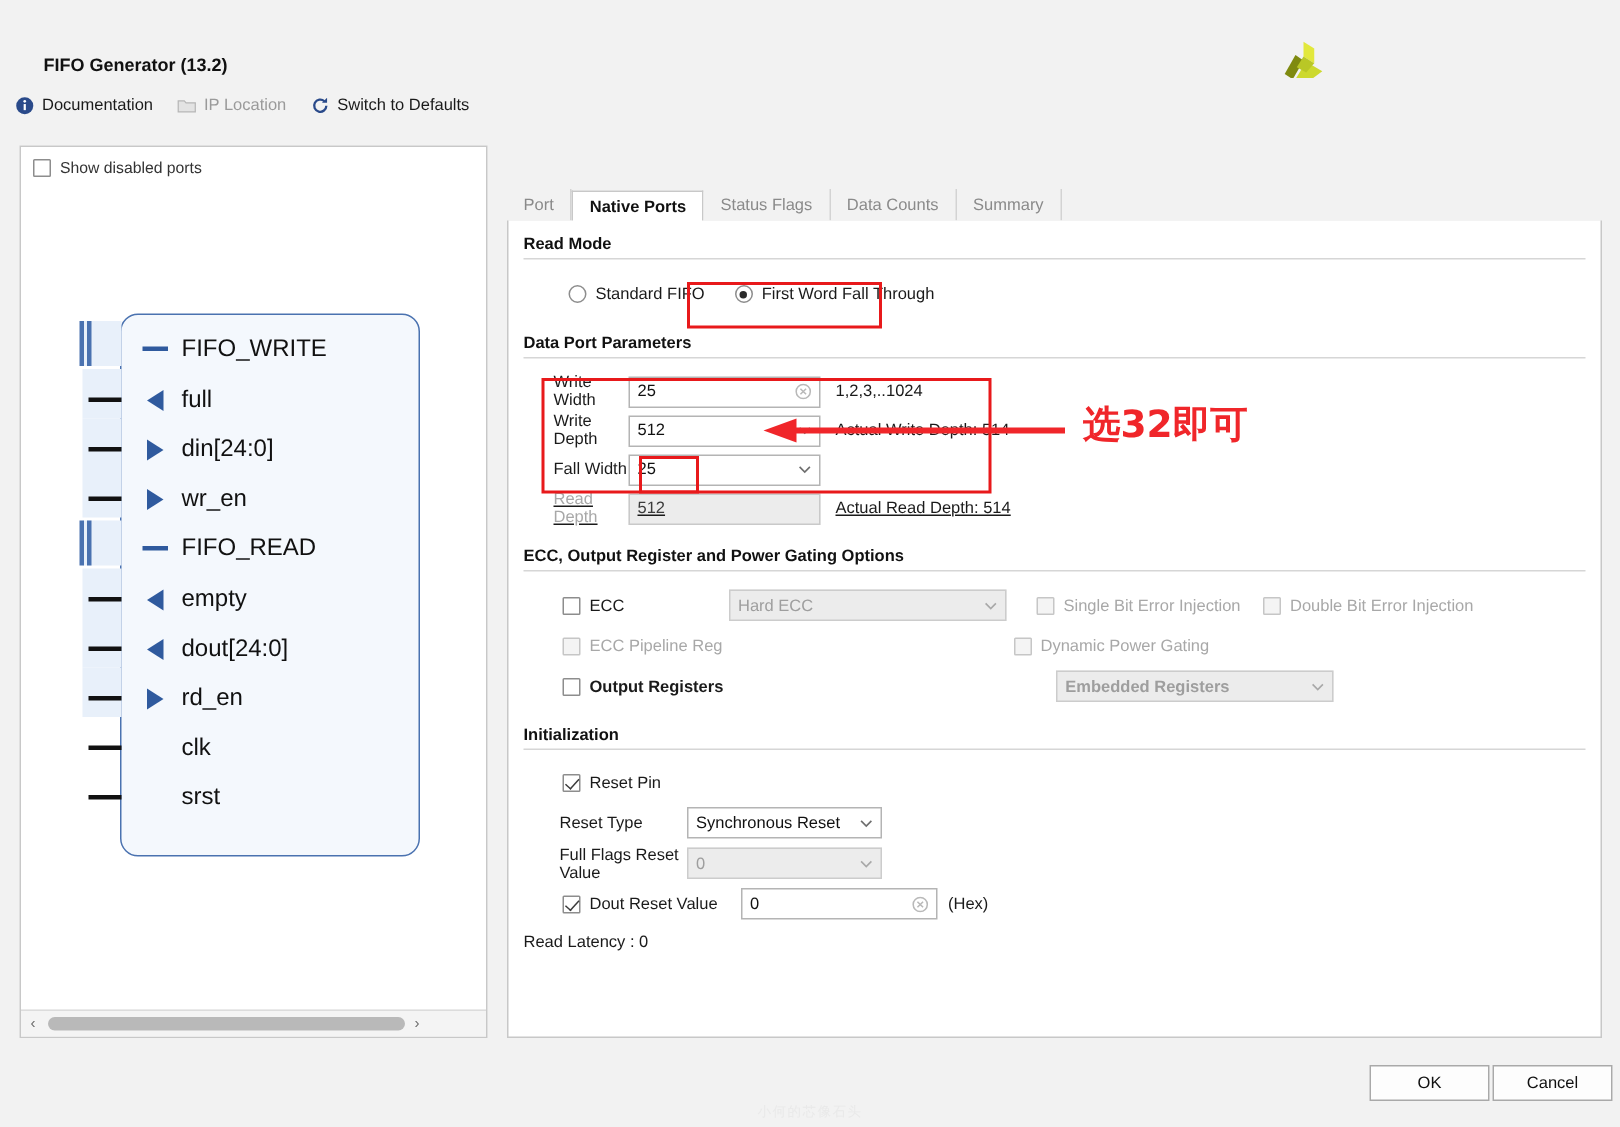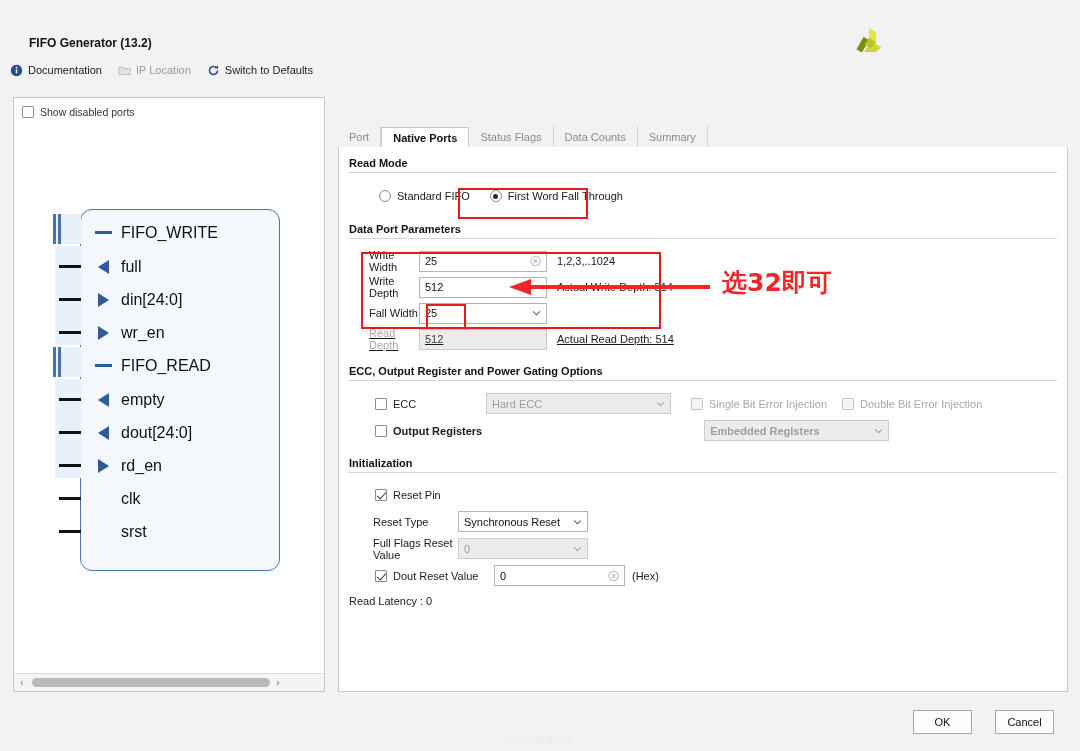--- a/index.html
+++ b/index.html
@@ -186,21 +186,21 @@
   
   .redbox { position:absolute; border:2px solid #e8191b; pointer-events:none; }
   #anno-text {
     position:absolute; color:#f0262a; font-size:25px; font-weight:bold;
     font-family:"DejaVu Sans", sans-serif; white-space:nowrap;
   }
   #anno-arrow { position:absolute; }
 
   
   .btn {
-    position:absolute; width:59px; height:24px;
+    position:absolute; width:80px; height:24px;
     border:1px solid #a9a9a9; background:#fdfdfd;
     display:flex; align-items:center; justify-content:center;
     font-size:11px; color:#111;
   }
   #ok-button { left:913px; top:710px; }
   #cancel-button { left:995px; top:710px; }
 
   #watermark {
     position:absolute; left:0; top:735px; width:1080px; text-align:center;
     font-size:9px; color:#e9e9e9; font-family:"DejaVu Sans", sans-serif;
@@ -439,20 +439,28 @@
             </svg>
         </span>
         <span style="width:20px;"></span>
         <span class="cb disabled"></span>
         <span class="lbl disabled" style="margin-left:6px;">Single Bit Error Injection</span>
         <span style="width:15px;"></span>
         <span class="cb disabled"></span>
         <span class="lbl disabled" style="margin-left:6px;">Double Bit Error Injection</span>
       </div>
 
+      <div class="row" style="height:27px;">
+        <span style="width:26px;"></span>
+        <span class="cb disabled"></span>
+        <span class="lbl disabled" style="margin-left:6px;">ECC Pipeline Reg</span>
+        <span style="width:194px;"></span>
+        <span class="cb disabled"></span>
+        <span class="lbl disabled" style="margin-left:6px;">Dynamic Power Gating</span>
+      </div>
 
       <div class="row" style="height:27px;font-weight:bold;">
         <span style="width:26px;"></span>
         <span class="cb"></span>
         <span class="lbl" style="margin-left:6px;">Output Registers</span>
         <span style="width:222px;"></span>
         <span class="combo dis" style="width:185px;">
           <span>Embedded Registers</span>
           <svg class="chev" viewBox="0 0 10 7">
               <path d="M1 1.5 L5 5.5 L9 1.5" fill="none" stroke="#a8a8a8" stroke-width="1.3"></path>

